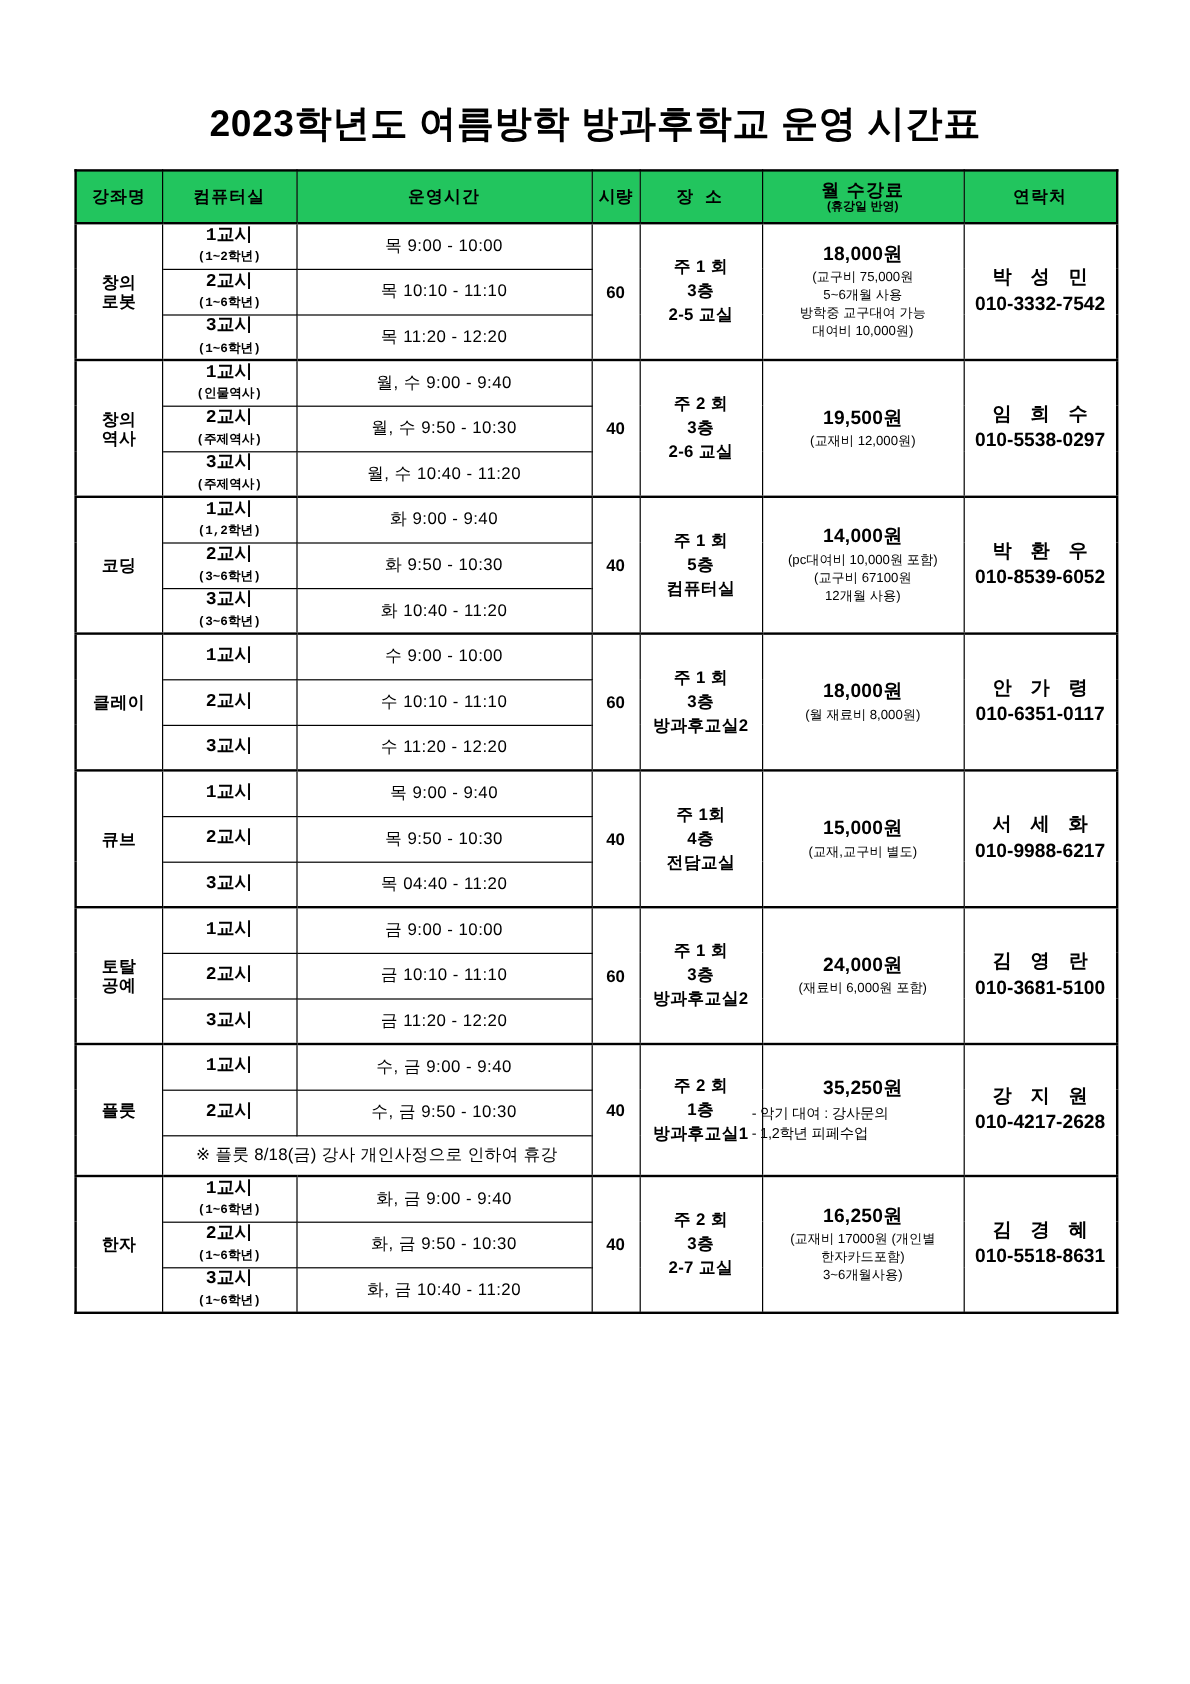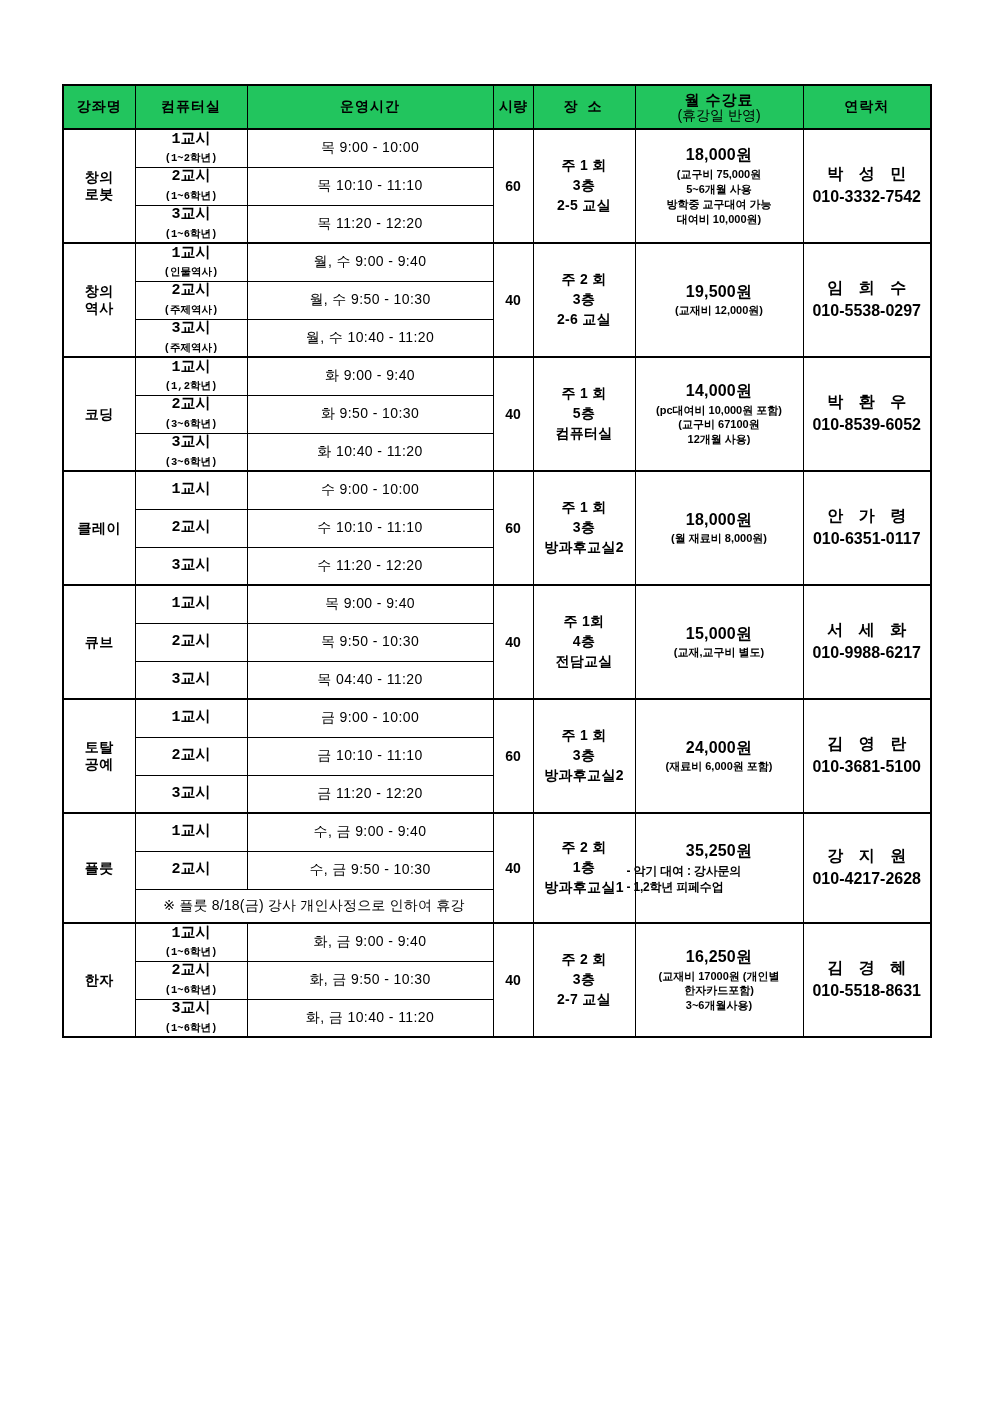--- a/index.html
+++ b/index.html
@@ -76,22 +76,22 @@
   thead th.hdr-place { letter-spacing: 3px; }
   thead th .hdr-main {
     display: block;
     font-size: 15px;
     font-weight: 700;
     letter-spacing: 1px;
     line-height: 1.15;
   }
   thead th .hdr-sub {
     display: block;
-    font-size: 14px;
-    font-weight: 400;
+    font-size: 10px;
+    font-weight: 700;
     letter-spacing: 0;
     line-height: 1.1;
   }
   thead th.hdr-dur { letter-spacing: 0; font-size: 14px; }
 
   
   tr.block-start > td { border-top: 2.5px solid #000; }
 
   td.course-name {
     font-weight: 700;
@@ -146,21 +146,21 @@
   td.fee-cell .fee-main {
     display: block;
     font-weight: 700;
     font-size: 16px;
     letter-spacing: 0.2px;
     margin-bottom: 1px;
   }
   td.fee-cell .fee-note {
     display: block;
     font-size: 11px;
-    font-weight: 700;
+    font-weight: 400;
     line-height: 1.35;
     white-space: pre-line;
   }
   td.fee-cell .fee-note.bullets {
     white-space: pre-line;
     font-size: 12px;
     text-align: left;
     margin-left: -9px;
     width: calc(100% + 14px);
     letter-spacing: -0.2px;
@@ -191,20 +191,21 @@
     font-size: 13.5px;
     letter-spacing: 0.2px;
     padding: 5px 0;
   }
 </style>
 </head>
 <body>
 
 <div class="page">
 
+  <h1 class="doc-title">2023학년도 여름방학 방과후학교 운영 시간표</h1>
 
   <div class="table-wrap">
     <table class="schedule">
       <colgroup>
         <col class="c-course">
         <col class="c-grade">
         <col class="c-time">
         <col class="c-dur">
         <col class="c-place">
         <col class="c-fee">

